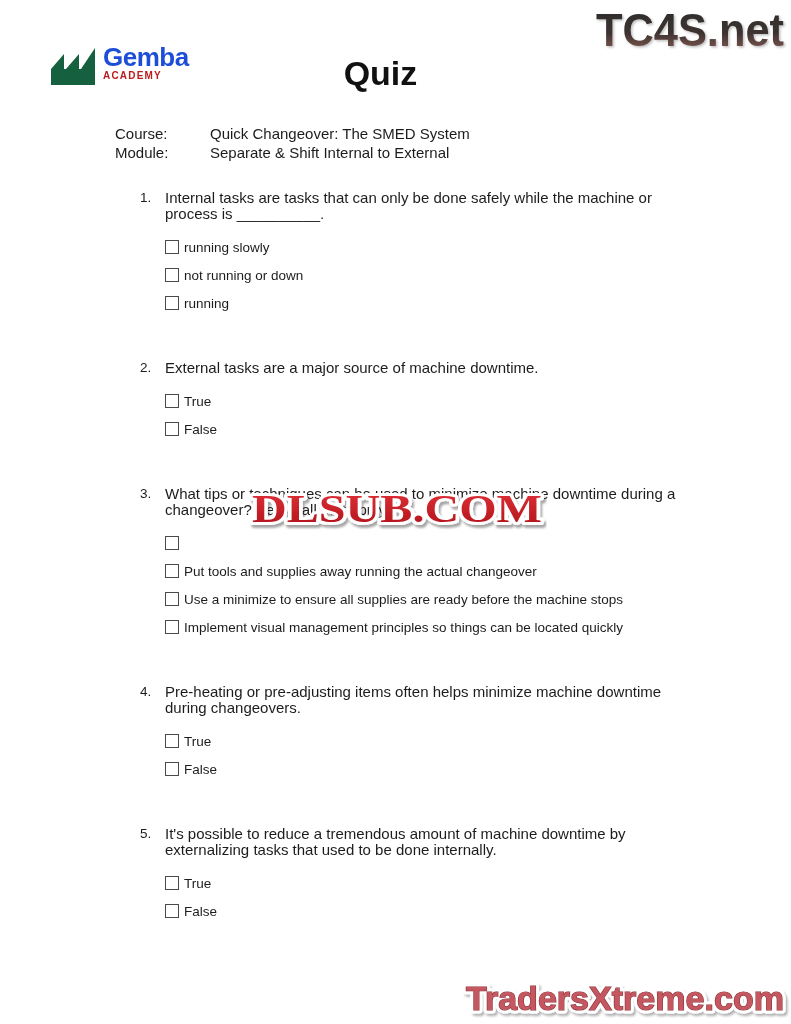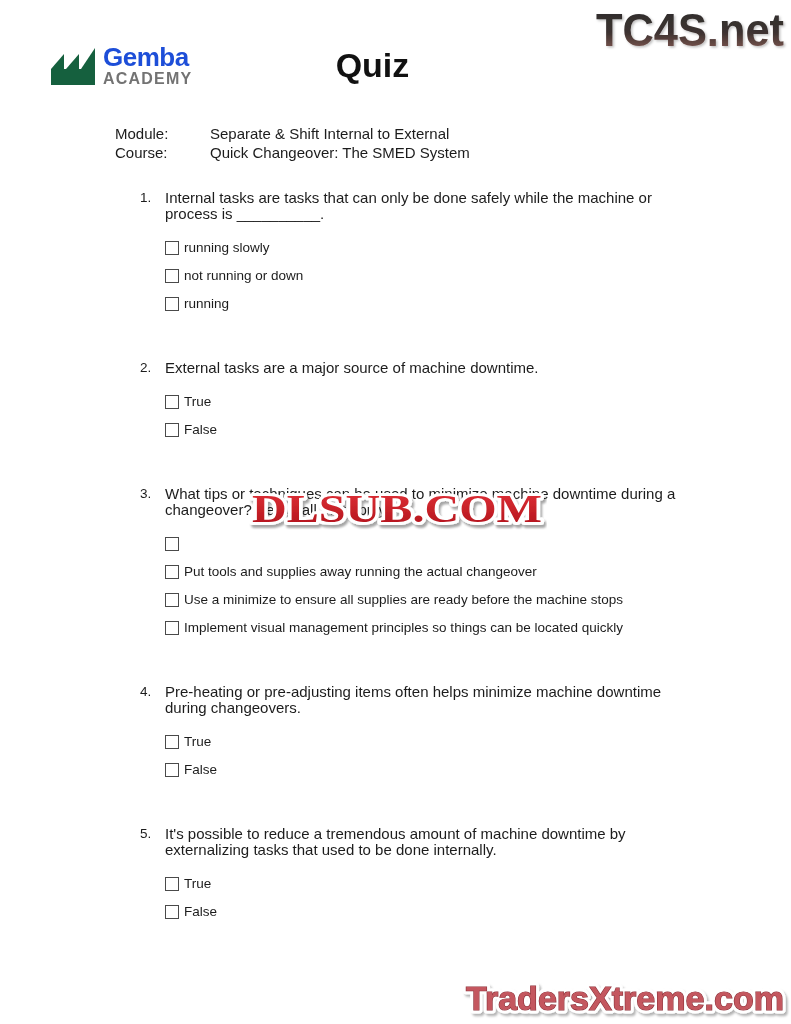--- a/index.html
+++ b/index.html
@@ -10,44 +10,44 @@
     font-family:"Liberation Sans",sans-serif;
     color:#1c1c1c;
     overflow:hidden;
   }
 
   
   .logo{position:absolute;left:50px;top:44px;display:flex;align-items:flex-start;}
   .logo svg{display:block;}
   .logo-text{margin-left:7px;line-height:1;}
   .logo-name{font-size:26px;font-weight:bold;color:#1d4ed8;letter-spacing:-0.5px;}
-  .logo-sub{font-size:16px;font-weight:bold;color:#737373;letter-spacing:1.2px;margin-top:1px;}
+  .logo-sub{font-size:10px;font-weight:bold;color:#b91c1c;letter-spacing:1.2px;margin-top:1px;}
 
   .title{
     position:absolute;left:0;top:46px;width:745px;
-    margin:0;text-align:center;
+    margin:8px;text-align:center;
     font-size:34px;font-weight:bold;color:#111111;
   }
 
   .wm-top{position:absolute;top:2px;right:3px;}
   .wm-mid{position:absolute;left:247px;top:482px;}
   .wm-bottom{position:absolute;right:1px;top:975px;}
 
   
   .meta{position:absolute;left:115px;top:124px;font-size:15px;line-height:19px;}
   .meta-label{display:inline-block;width:95px;}
 
   
   .questions{position:absolute;left:140px;top:190px;width:580px;}
   .question{display:flex;margin-bottom:36px;}
   .q-num{width:25px;font-size:13.5px;line-height:16px;flex-shrink:0;}
   .q-body{flex:1;}
   .q-text{font-size:15px;line-height:16px;max-width:535px;}
   .options{margin-top:18px;}
-  .option{display:flex;align-items:flex-end;height:15px;margin-bottom:13px;}
+  .option{display:flex;align-items:flex-start;height:15px;margin-bottom:13px;}
   .checkbox{
     display:inline-block;width:12px;height:12px;
     border:1px solid #4a4a4a;background:#ffffff;
     margin-right:5px;flex-shrink:0;
   }
   .opt-label{font-size:13.5px;line-height:15px;white-space:nowrap;}
 </style>
 </head>
 <body>
 
@@ -79,24 +79,24 @@
       </linearGradient>
       <filter id="tcsh" x="-20%" y="-20%" width="140%" height="140%">
         <feDropShadow dx="1.5" dy="1.5" stdDeviation="1" flood-color="#000000" flood-opacity="0.25"></feDropShadow>
       </filter>
     </defs>
     <text x="196" y="44" text-anchor="end" font-family="'Liberation Sans',sans-serif" font-weight="bold" font-size="46" textLength="188" lengthAdjust="spacingAndGlyphs" fill="url(#tcg)" filter="url(#tcsh)">TC4S.net</text>
   </svg>
 
   <div class="meta">
     <div class="meta-row">
+      <span class="meta-label">Course:</span><span>Quick Changeover: The SMED System</span>
+    </div>
+    <div class="meta-row">
       <span class="meta-label">Module:</span><span>Separate &amp; Shift Internal to External</span>
-    </div>
-    <div class="meta-row">
-      <span class="meta-label">Course:</span><span>Quick Changeover: The SMED System</span>
     </div>
   </div>
 
   <div class="questions" id="questions">
       <div class="question">
         <div class="q-num">1.</div>
         <div class="q-body">
           <div class="q-text">Internal tasks are tasks that can only be done safely while the machine or process is __________.</div>
           <div class="options">
             <div class="option">

